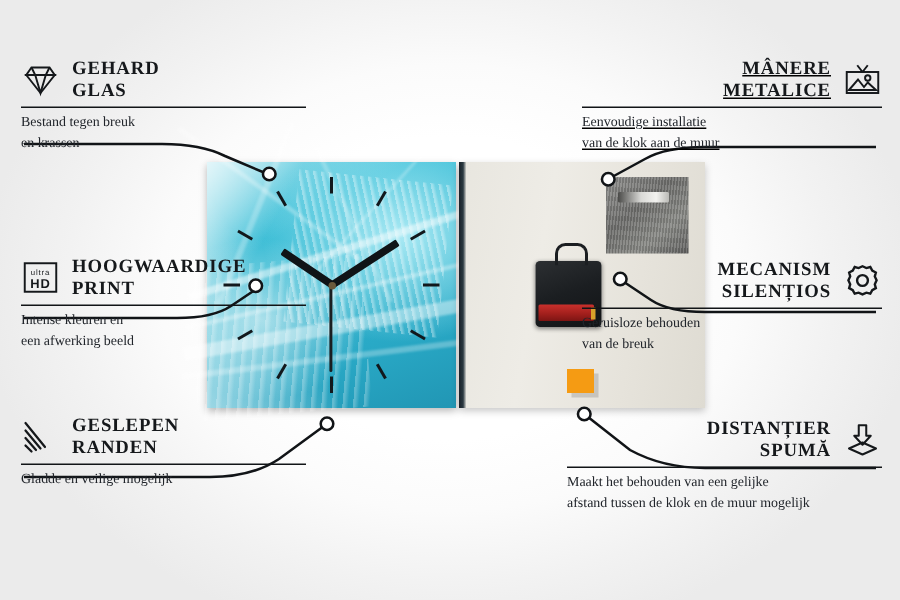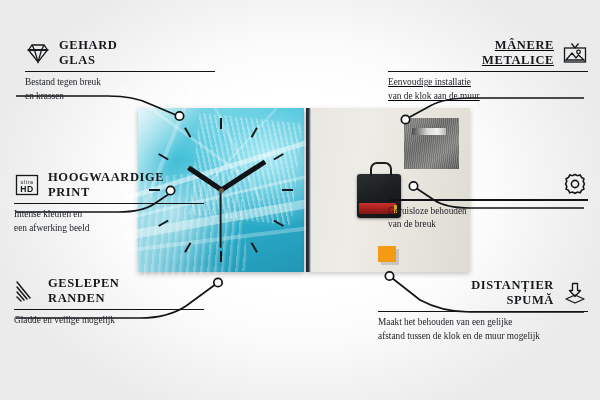--- a/index.html
+++ b/index.html
@@ -131,21 +131,21 @@
     font-size:12.5px; font-weight:700; line-height:1.18; text-transform:uppercase;
   }
   .rule { height:1.6px; background:#111417; margin:3px 0 4px 0; }
   .desc {
     font-size:9.3px; line-height:1.45; color:#20242a;
   }
   .label.right .desc { }
   .ico { width:26px; height:24px; flex:0 0 26px; color:#15181b; }
   .ico svg { display:block; width:100%; height:100%; }
 
-  #label-gehard   { left:25px;  top:38px;  width:190px; }
+  #label-gehard   { left:14px;  top:38px;  width:190px; }
   #label-print    { left:14px;  top:170px; width:190px; }
   #label-randen   { left:14px;  top:276px; width:190px; }
   #label-manere   { right:12px; top:38px;  width:200px;text-decoration:underline; }
   #label-mecanism { right:12px; top:172px; width:200px; }
   #label-spuma    { right:12px; top:278px; width:210px; }
 </style>
 </head>
 <body>
 
 <div id="stage">
@@ -303,20 +303,24 @@
     </div>
     <div class="rule"></div>
     <div class="desc">
       <span>Eenvoudige installatie</span><br>
       <span>van de klok aan de muur</span>
     </div>
   </div>
 
   <div class="label right" id="label-mecanism">
     <div class="head">
+      <span class="title-txt" style="text-align:right">
+        <span>MECANISM</span><br>
+        <span>SILENȚIOS</span>
+      </span>
       <span class="ico">
         <svg viewBox="0 0 26 24">
             <g fill="none" stroke="currentColor" stroke-width="1.6">
           <path d="M13 2.5 l2.6 1.2 2.6-.7 1.3 2.4 2.4 1.3 -.7 2.6 1.2 2.6 -1.2 2.6 .7 2.6 -2.4 1.3 -1.3 2.4 -2.6-.7 -2.6 1.2 -2.6-1.2 -2.6 .7 -1.3-2.4 -2.4-1.3 .7-2.6 -1.2-2.6 1.2-2.6 -.7-2.6 2.4-1.3 1.3-2.4 2.6 .7 Z"></path>
           <circle cx="13" cy="12" r="3.6"></circle>
         </g>
           </svg>
       </span>
     </div>
     <div class="rule"></div>

